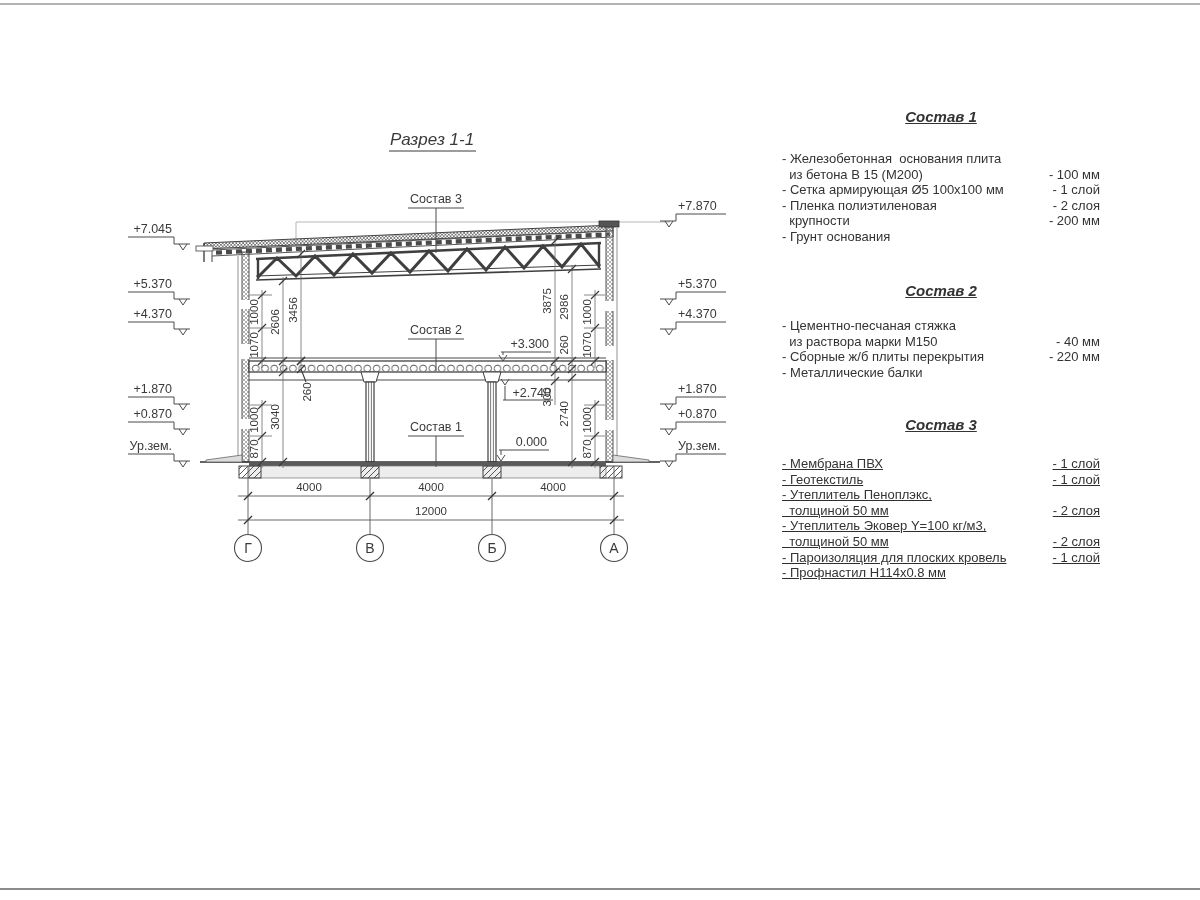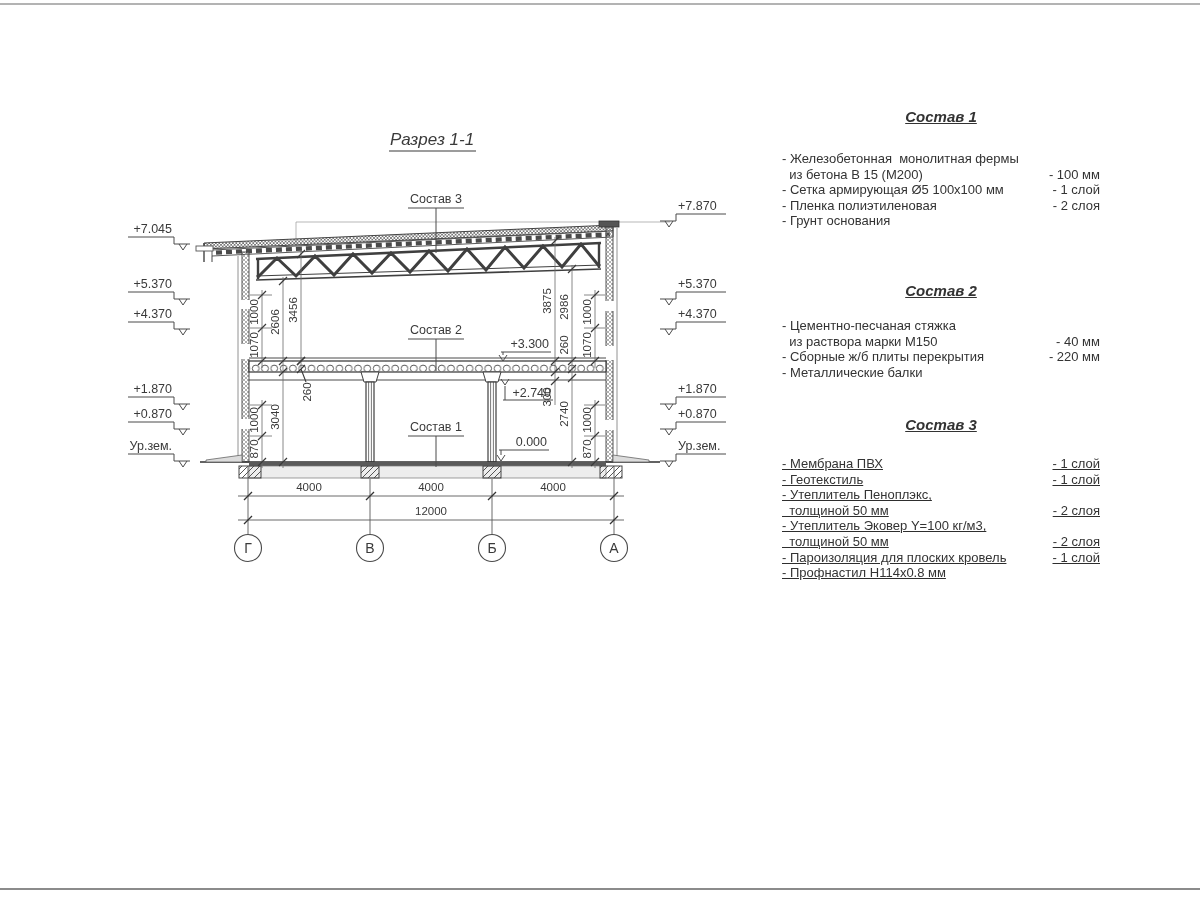--- a/index.html
+++ b/index.html
@@ -254,34 +254,38 @@
       <text class="axl" x="614" y="553" text-anchor="middle">А</text>
     </g>
   </svg>
 
   <div class="panel">
 
     <div class="spec s1" style="top:108px;">
       <h3>Состав 1</h3>
       <div class="rows">
         <div class="spec-row">
-            <span class="t">- Железобетонная  монолитная фермы</span>
+            <span class="t">- Железобетонная  основания плита</span>
             <span class="v"></span>
           </div>
         <div class="spec-row">
             <span class="t">  из бетона В 15 (М200)</span>
             <span class="v">- 100 мм</span>
           </div>
         <div class="spec-row">
             <span class="t">- Сетка армирующая Ø5 100х100 мм</span>
             <span class="v">- 1 слой</span>
           </div>
         <div class="spec-row">
             <span class="t">- Пленка полиэтиленовая</span>
             <span class="v">- 2 слоя</span>
+          </div>
+        <div class="spec-row">
+            <span class="t">  крупности</span>
+            <span class="v">- 200 мм</span>
           </div>
         <div class="spec-row">
             <span class="t">- Грунт основания</span>
             <span class="v"></span>
           </div>
       </div>
     </div>
 
     <div class="spec s2" style="top:282px;">
       <h3>Состав 2</h3>

